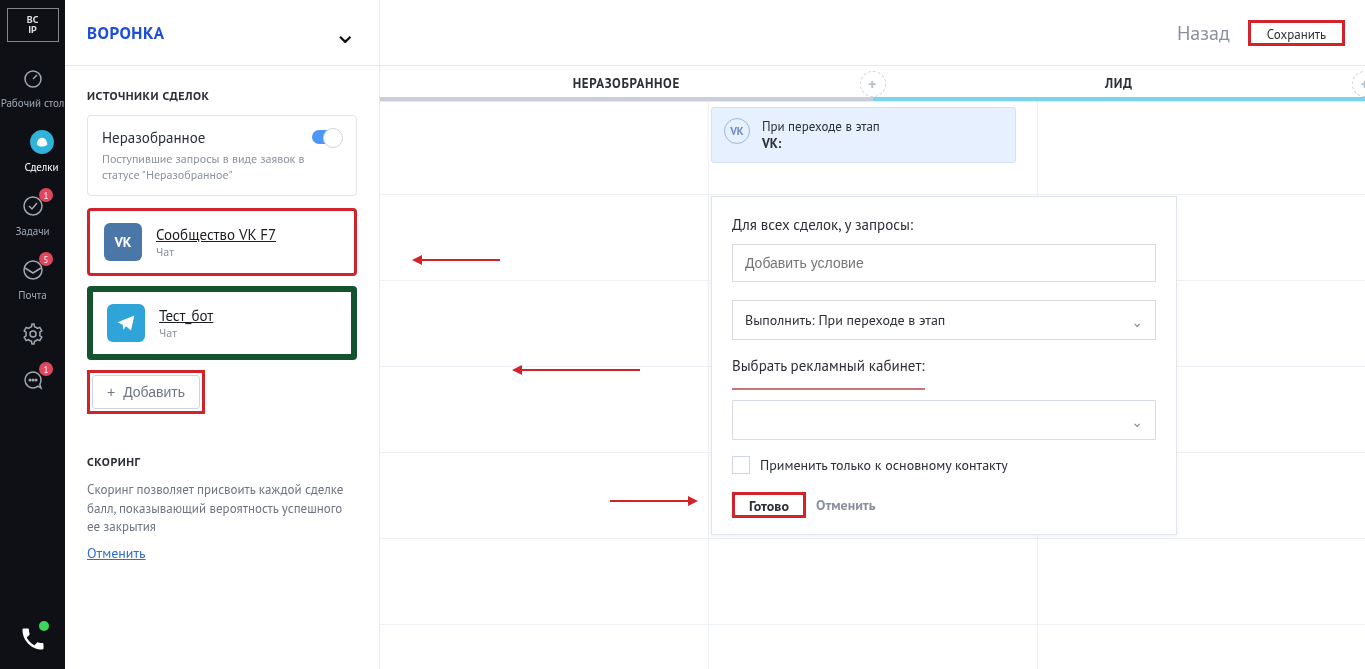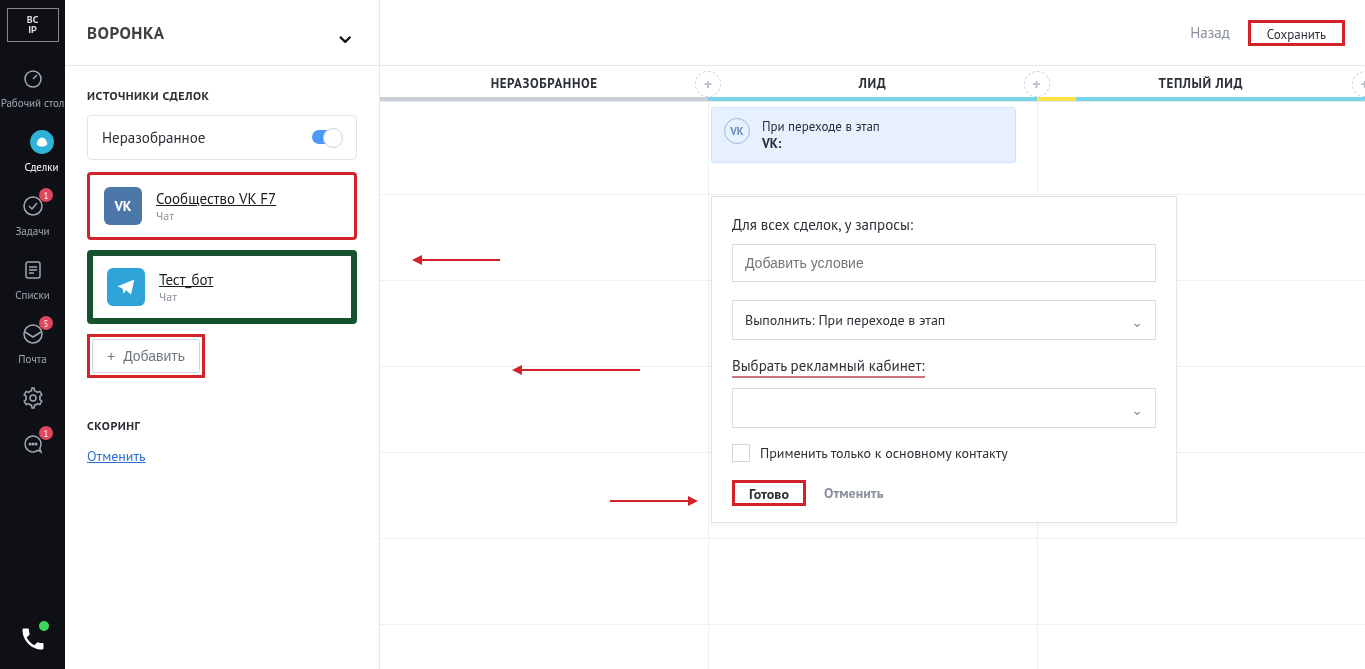--- a/index.html
+++ b/index.html
@@ -42,21 +42,21 @@
 
   
   .panel {
     width: 315px; height: 669px; background:#fff; border-right:1px solid #e4e7ec;
     display:flex; flex-direction:column;
   }
   .panel-head {
     height:66px; display:flex; align-items:center; justify-content:space-between;
     padding:0 22px; border-bottom:1px solid #e4e7ec;
   }
-  .panel-head .title { font-size:17px; font-weight:700; letter-spacing:.5px; color:#404040; }
+  .panel-head .title { font-size:17px; font-weight:700; letter-spacing:.5px; color:#1d4ed8; }
   .panel-head .caret { font-size:28px; line-height:1; color:#0e1015; }
   .panel-body { padding:22px; overflow:auto; flex:1; }
   .sec-title {
     font-size:12px; font-weight:700; letter-spacing:.5px; color:#2c3037;
     margin-bottom:12px; text-transform:uppercase;
   }
   .src-box {
     border:1px solid #e1e5eb; border-radius:4px; padding:12px 14px;
     margin-bottom:12px; position:relative;
   }
@@ -91,21 +91,21 @@
   .scoring { margin-top:40px; }
   .scoring .desc { font-size:13px; color:#6e7683; line-height:1.4; margin-bottom:6px; }
   .scoring .link { font-size:14px; color:#2f6fd1; text-decoration:underline; cursor:pointer; }
 
   
   .main { flex:1; display:flex; flex-direction:column; background:#fff; }
   .topbar {
     height:66px; border-bottom:1px solid #e4e7ec; display:flex;
     align-items:center; justify-content:flex-end; padding:0 20px; gap:18px;
   }
-  .topbar .back { color:#8a919c; font-size:15px; cursor:pointer; }
+  .topbar .back { color:#8a919c; font-size:20px; cursor:pointer; }
   .topbar .save {
     color:#2c3037; font-size:13px; padding:10px 16px; cursor:pointer;
   }
   .topbar .save-wrap { border:3px solid #d2222a; }
 
   .stage-row {
     height:36px; display:flex; border-bottom:1px solid #e4e7ec;
   }
   .stage {
     flex:1; position:relative; display:flex; align-items:center; justify-content:center;
@@ -150,25 +150,25 @@
   .cond-input {
     width:100%; border:1px solid #d7dce4; padding:10px 12px; font-size:14px;
     color:#9aa2ad; background:#fff;
   }
   .sel {
     position:relative; border:1px solid #d7dce4; padding:10px 12px; font-size:14px;
     color:#2c3037; margin-top:18px; cursor:pointer;
   }
   .sel .chev { position:absolute; right:12px; top:12px; color:#8a919c; }
   .field-title { font-size:15px; color:#2c3037; margin-top:16px; }
-  .field-title.uline { border-bottom:2px solid #c9727a; display:inline-block; padding-bottom:1px; }
+  .field-title.uline { border-bottom:2px solid #c9727a; display:inline-block; padding-bottom:13px; }
   .sel.short { margin-top:10px; }
   .chk { display:flex; align-items:center; gap:10px; margin-top:16px; font-size:14px; color:#2c3037; }
   .chk .box { width:18px; height:18px; border:1px solid #cfd6e1; }
-  .pop-actions { margin-top:18px; display:flex; gap:18px; align-items:center; }
+  .pop-actions { margin-top:18px; display:flex; gap:10px; align-items:center; }
   .btn-done { font-size:14px; font-weight:700; color:#2c3037; padding:8px 14px; }
   .btn-done-wrap { border:3px solid #d2222a; }
   .btn-cancel { font-size:14px; font-weight:700; color:#8a919c; cursor:pointer; }
 
   
   .arrow {
     position:absolute; height:2px; background:#d2222a;
   }
   .arrow:before {
     content:""; position:absolute; left:-8px; top:-4px; width:0; height:0;
@@ -213,29 +213,20 @@
     <span class="badge">1</span>
     <span class="ico">
       <svg width="24" height="24" viewBox="0 0 24 24" fill="none" stroke="currentColor" stroke-width="1.5">
           <circle cx="12" cy="12" r="9"></circle>
           <path d="M8 12l3 3 5-6"></path>
         </svg>
     </span>
     <span class="lbl">Задачи</span>
   </div>
 
-  <div class="rail-item">
-    <span class="ico">
-      <svg width="24" height="24" viewBox="0 0 24 24" fill="none" stroke="currentColor" stroke-width="1.5">
-          <rect x="5" y="4" width="14" height="16" rx="2"></rect>
-          <path d="M8 9h8M8 12h8M8 15h5"></path>
-        </svg>
-    </span>
-    <span class="lbl">Списки</span>
-  </div>
 
   <div class="rail-item">
     <span class="badge">5</span>
     <span class="ico">
       <svg width="24" height="24" viewBox="0 0 24 24" fill="none" stroke="currentColor" stroke-width="1.5">
           <circle cx="12" cy="12" r="9"></circle>
           <path d="M4 10l8 5 8-5"></path>
         </svg>
     </span>
     <span class="lbl">Почта</span>
@@ -277,20 +268,21 @@
   <div class="panel-head">
     <span class="title">ВОРОНКА</span>
     <span class="caret">⌄</span>
   </div>
 
   <div class="panel-body">
     <div class="sec-title">ИСТОЧНИКИ СДЕЛОК</div>
 
     <div class="src-box">
       <div class="name">Неразобранное</div>
+      <div class="sub">Поступившие запросы в виде заявок в статусе "Неразобранное"</div>
       <div class="toggle"></div>
     </div>
 
     <div class="src-item hl">
       <div class="src-ico vk">VK</div>
       <div class="src-text">
         <div class="nm">Сообщество VK F7</div>
         <div class="tp">Чат</div>
       </div>
     </div>
@@ -309,20 +301,21 @@
 
     <span class="hl-box">
       <button class="add-btn">
         <span>+</span>
         <span>Добавить</span>
       </button>
     </span>
 
     <div class="scoring">
       <div class="sec-title">СКОРИНГ</div>
+      <div class="desc">Скоринг позволяет присвоить каждой сделке балл, показывающий вероятность успешного ее закрытия</div>
       <span class="link">Отменить</span>
     </div>
   </div>
 </aside>
 
 <main class="main">
   <div class="topbar">
     <span class="back">Назад</span>
     <span class="save-wrap">
       <span class="save">Сохранить</span>
@@ -330,25 +323,20 @@
   </div>
 
   <div class="stage-row">
     <div class="stage">
       <span>НЕРАЗОБРАННОЕ</span>
       <div class="bar"></div>
       <div class="plus">+</div>
     </div>
     <div class="stage">
       <span>ЛИД</span>
-      <div class="bar"></div>
-      <div class="plus">+</div>
-    </div>
-    <div class="stage">
-      <span>ТЕПЛЫЙ ЛИД</span>
       <div class="bar"></div>
       <div class="plus">+</div>
     </div>
   </div>
 
   <div class="canvas">
     <div class="col-line c1"></div>
     <div class="col-line c2"></div>
     <div class="grid-line" style="top:92px"></div>
     <div class="grid-line" style="top:178px"></div>

